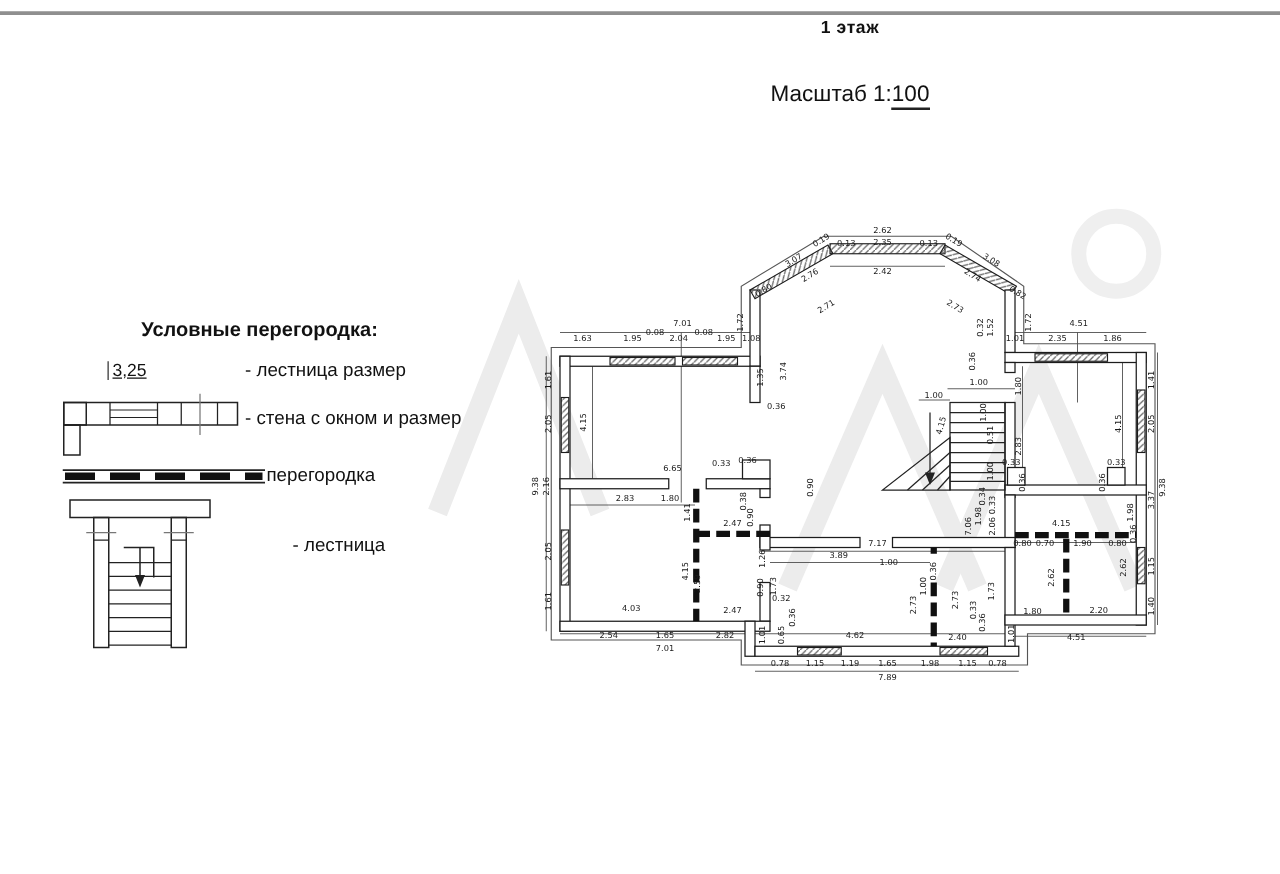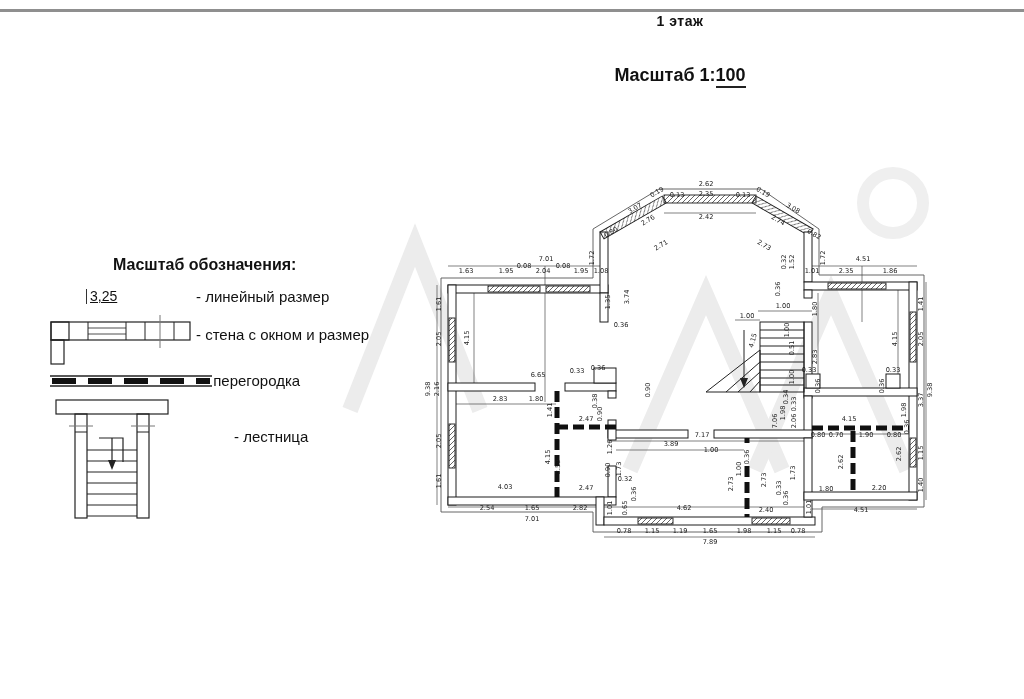--- a/index.html
+++ b/index.html
@@ -2,21 +2,21 @@
 <html><head>
 <meta charset="utf-8">
 <style>
   html,body{margin:0;padding:0;background:#fff;}
   body{width:1024px;height:699px;position:relative;overflow:hidden;
        font-family:"Liberation Sans", sans-serif;color:#111;}
   .top-border{position:absolute;top:9px;left:0;width:100%;height:3px;background:#8f8f8f;}
   .title{position:absolute;left:560px;top:13px;width:240px;text-align:center;
          font-size:14px;font-weight:bold;letter-spacing:.5px;}
   .scale{position:absolute;left:560px;top:65px;width:240px;text-align:center;
-         font-size:18px;font-weight:bold;}
+         font-size:18px;font-weight:normal;}
   .scale .u{border-bottom:2px solid #222;padding-bottom:1px;}
   .legend-heading{position:absolute;left:113px;top:256px;font-size:16px;font-weight:600;}
   .legend-label{position:absolute;font-size:15px;font-weight:500;white-space:nowrap;}
   .lbl-1{left:196px;top:288px;}
   .lbl-2{left:196px;top:326px;}
   .lbl-3{left:204px;top:372px;}
   .lbl-4{left:234px;top:428px;}
   .dim-sample{position:absolute;left:86px;top:288px;font-size:14px;font-weight:500;text-decoration:underline;}
   .dim-sample::before{content:"";display:inline-block;width:1px;height:15px;background:#333;
         margin-right:3px;vertical-align:-3px;}
@@ -35,24 +35,24 @@
   .plan-svg{position:absolute;left:0;top:0;}
 </style>
 </head>
 <body>
 
 <div class="top-border"></div>
 
 <div class="title">1 этаж</div>
 <div class="scale"><span>Масштаб 1:</span><span class="u">100</span></div>
 
-<div class="legend-heading">Масштаб обозначения:</div>
+<div class="legend-heading">Условные перегородка:</div>
 
 <div class="dim-sample">3,25</div>
-<div class="legend-label lbl-1">- линейный размер</div>
+<div class="legend-label lbl-1">- лестница размер</div>
 
 <svg class="sym sym-wall" width="142" height="52" viewBox="0 0 142 52">
   <rect x="1" y="8" width="139" height="18" fill="none" stroke="#222" stroke-width="1.2"></rect>
   <rect x="1" y="8" width="18" height="18" fill="none" stroke="#222" stroke-width="1.2"></rect>
   <rect x="1" y="26" width="13" height="24" fill="none" stroke="#222" stroke-width="1.2"></rect>
   <line x1="38" y1="8" x2="38" y2="26" stroke="#222"></line>
   <line x1="76" y1="8" x2="76" y2="26" stroke="#222"></line>
   <line x1="38" y1="14" x2="76" y2="14" stroke="#222" stroke-width=".8"></line>
   <line x1="38" y1="20" x2="76" y2="20" stroke="#222" stroke-width=".8"></line>
   <line x1="95" y1="8" x2="95" y2="26" stroke="#222"></line>

